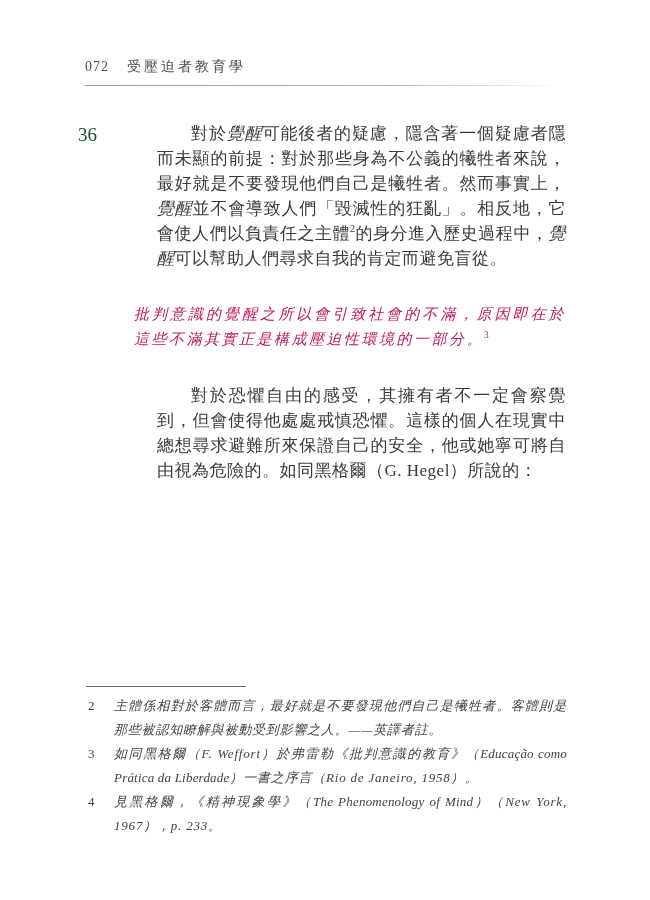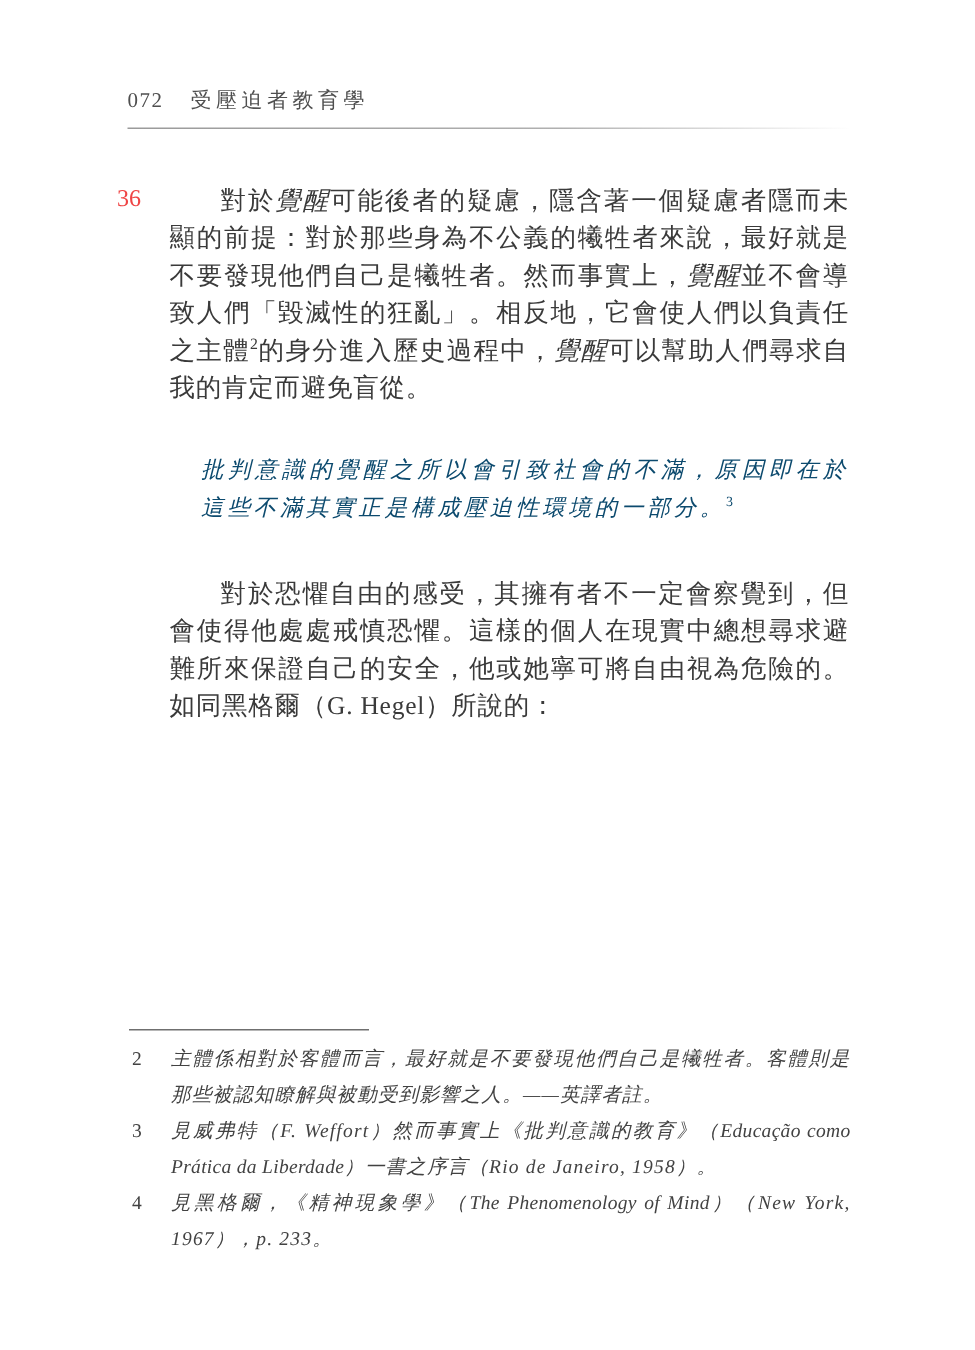--- a/index.html
+++ b/index.html
@@ -33,47 +33,47 @@
     width: 482px;
     height: 1px;
     background: linear-gradient(to right, #9a9a9a 0%, #b0b0b0 60%, rgba(255,255,255,0) 100%);
   }
 
   
   .margin-number {
     position: absolute;
     left: 78px;
     top: 124px;
-    font-size: 16px;
-    color: #ef4444;
+    font-size: 19px;
+    color: #14532d;
   }
 
   
   .text-column {
     position: absolute;
     left: 113px;
     top: 121px;
     width: 453px;
   }
   p.body {
     margin: 0;
     font-size: 17px;
     line-height: 25px;
     letter-spacing: 0.5px;
     text-align: justify;
   }
-  p.body.indent { text-indent: 2em; }
+  p.body.indent { text-indent: 2em; margin-left: 44px; }
   p.quote {
     margin: 31px 0 31px 21px;
     font-size: 15px;
     line-height: 25px;
     letter-spacing: 2.5px;
     text-align: justify;
     font-style: italic;
-    color: #0c4a6e;
+    color: #be185d;
   }
   .em { font-style: italic; }
   .latin { font-style: italic; letter-spacing: 0.3px; }
   sup.fnref {
     font-size: 0.62em;
     font-style: normal;
     line-height: 0;
     vertical-align: super;
     letter-spacing: 0;
   }
@@ -124,21 +124,21 @@
 
   <div class="footnote-separator"></div>
 
   <section class="footnotes" id="footnotes">
       <div class="footnote">
         <span class="fn-number">2</span>
         <span class="fn-text"><span class="">主體係相對於客體而言，最好就是不要發現他們自己是犧牲者。客體則是那些被認知瞭解與被動受到影響之人。——英譯者註。</span></span>
       </div>
       <div class="footnote">
         <span class="fn-number">3</span>
-        <span class="fn-text"><span class="">見威弗特（F. Weffort）然而事實上《批判意識的教育》（</span><span class="latin">Educação como Prática da Liberdade</span><span class="">）一書之序言（Rio de Janeiro, 1958）。</span></span>
+        <span class="fn-text"><span class="">如同黑格爾（F. Weffort）於弗雷勒《批判意識的教育》（</span><span class="latin">Educação como Prática da Liberdade</span><span class="">）一書之序言（Rio de Janeiro, 1958）。</span></span>
       </div>
       <div class="footnote">
         <span class="fn-number">4</span>
         <span class="fn-text"><span class="">見黑格爾，《精神現象學》（</span><span class="latin">The Phenomenology of Mind</span><span class="">）（New York, 1967），p. 233。</span></span>
       </div>
     </section>
 
 </div>
 
 </body></html>

